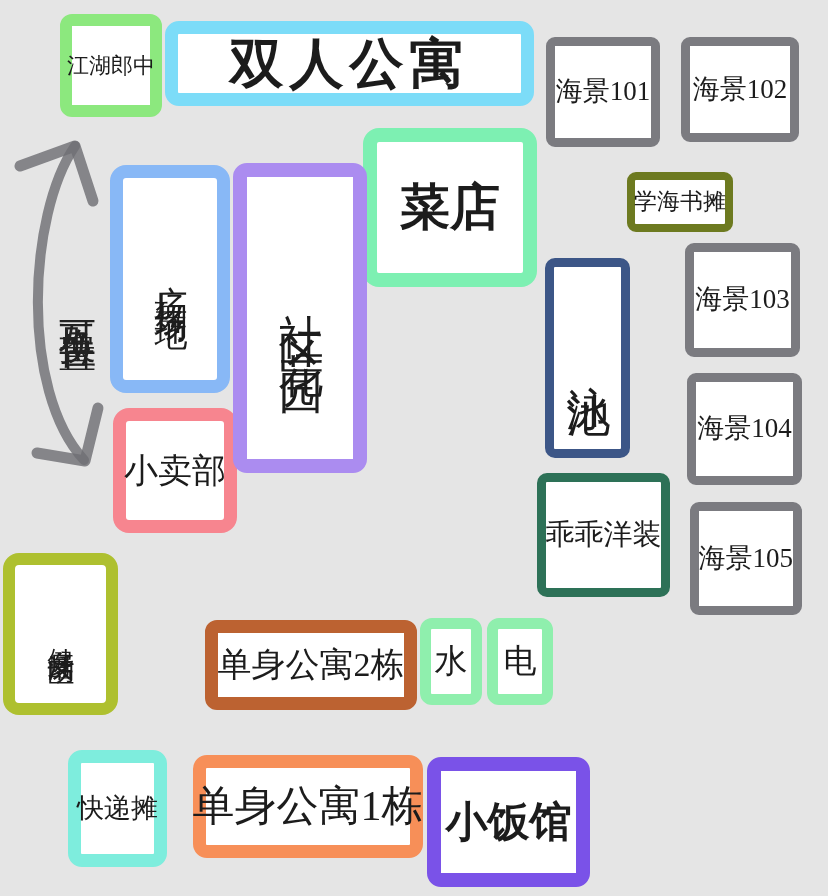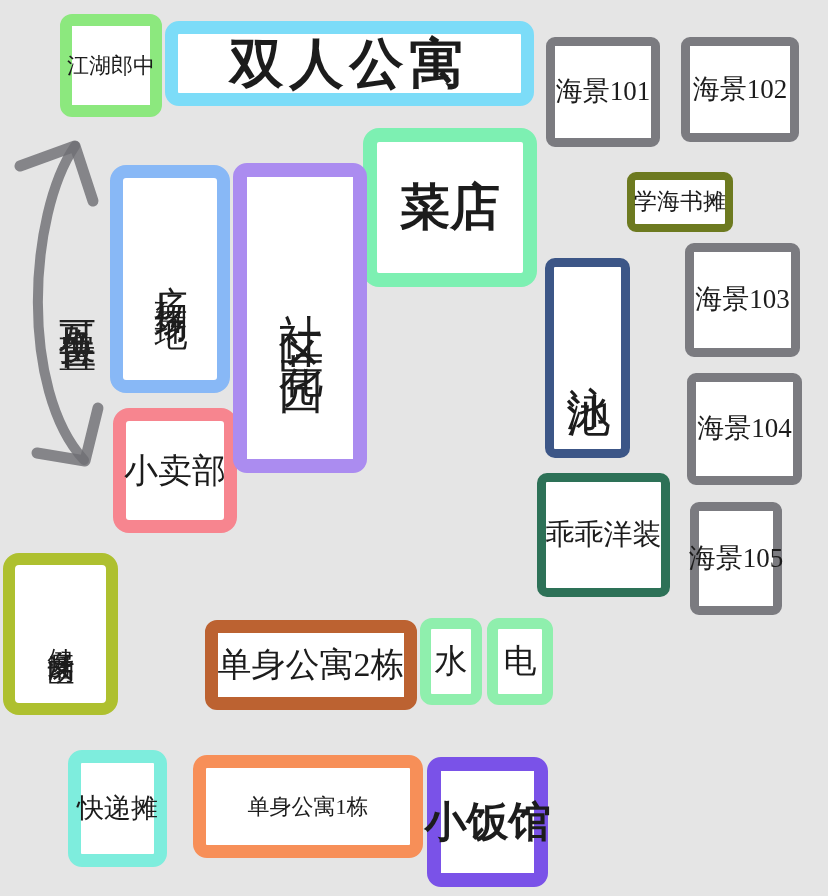--- a/index.html
+++ b/index.html
@@ -44,31 +44,31 @@
   .b-xuehai      { left:627px; top:172px; width:106px; height:60px;  border:8px solid #6d7a20;  border-radius:9px;  font-size:23px; }
   .b-guangchang  { left:110px; top:165px; width:120px; height:228px; border:13px solid #88b8f6; border-radius:16px; font-size:33px; }
   .b-guangchang .lbl { letter-spacing:8px; }
   .b-shequ       { left:233px; top:163px; width:134px; height:310px; border:14px solid #ab8cf0; border-radius:14px; font-size:45px; z-index:2; }
   .b-shequ .lbl  { letter-spacing:20px; }
   .b-caidian     { left:363px; top:128px; width:174px; height:159px; border:14px solid #7df0b2; border-radius:16px; font-size:50px; font-weight:700; z-index:1; }
   .b-yongchi     { left:545px; top:258px; width:85px;  height:200px; border:9px solid #3c5687;  border-radius:10px; font-size:44px; }
   .b-yongchi .lbl{ letter-spacing:8px; }
   .b-hj103       { left:685px; top:243px; width:115px; height:114px; }
   .b-hj104       { left:687px; top:373px; width:115px; height:112px; }
-  .b-hj105       { left:690px; top:502px; width:92px; height:113px; }
+  .b-hj105       { left:690px; top:502px; width:112px; height:113px;justify-content:flex-end; }
   .b-xiaomaibu   { left:113px; top:408px; width:124px; height:125px; border:13px solid #f7858f; border-radius:16px; font-size:34px; z-index:1;justify-content:center; }
   .b-guaiguai    { left:537px; top:473px; width:133px; height:124px; border:9px solid #2d7157;  border-radius:10px; font-size:29px; }
   .b-jianshen    { left:3px;   top:553px; width:115px; height:162px; border:12px solid #aec02f; border-radius:16px; font-size:27px; }
   .b-jianshen .lbl { letter-spacing:3px; }
   .b-danshen2    { left:205px; top:620px; width:212px; height:90px;  border:13px solid #bc6231; border-radius:12px; font-size:34px; }
   .b-shui        { left:420px; top:618px; width:62px;  height:87px;  border:11px solid #8fefad; border-radius:12px; font-size:33px; }
   .b-dian        { left:487px; top:618px; width:66px;  height:87px;  border:11px solid #8fefad; border-radius:12px; font-size:33px; }
   .b-kuaidi      { left:68px;  top:750px; width:99px;  height:117px; border:13px solid #7eeddd; border-radius:14px; font-size:27px; }
-  .b-danshen1    { left:193px; top:755px; width:230px; height:103px; border:13px solid #f78f58; border-radius:14px; font-size:22px; }
-  .b-xiaofanguan { left:427px; top:757px; width:121px; height:130px; border:14px solid #7a52e8; border-radius:14px; font-size:42px; font-weight:600; z-index:1; }
+  .b-danshen1    { left:193px; top:755px; width:230px; height:103px; border:13px solid #f78f58; border-radius:14px; font-size:42px; }
+  .b-xiaofanguan { left:427px; top:757px; width:163px; height:130px; border:14px solid #7a52e8; border-radius:14px; font-size:42px; font-weight:600; z-index:1; }
   
   .swap-note {
     position:absolute; left:50px; top:194px; width:54px; height:214px;
     display:flex; align-items:center; justify-content:center;
     font-size:37px; color:#222222;
   }
   .swap-note .lbl {
     writing-mode:vertical-rl; text-orientation:upright; letter-spacing:4px;
   }
 </style>

